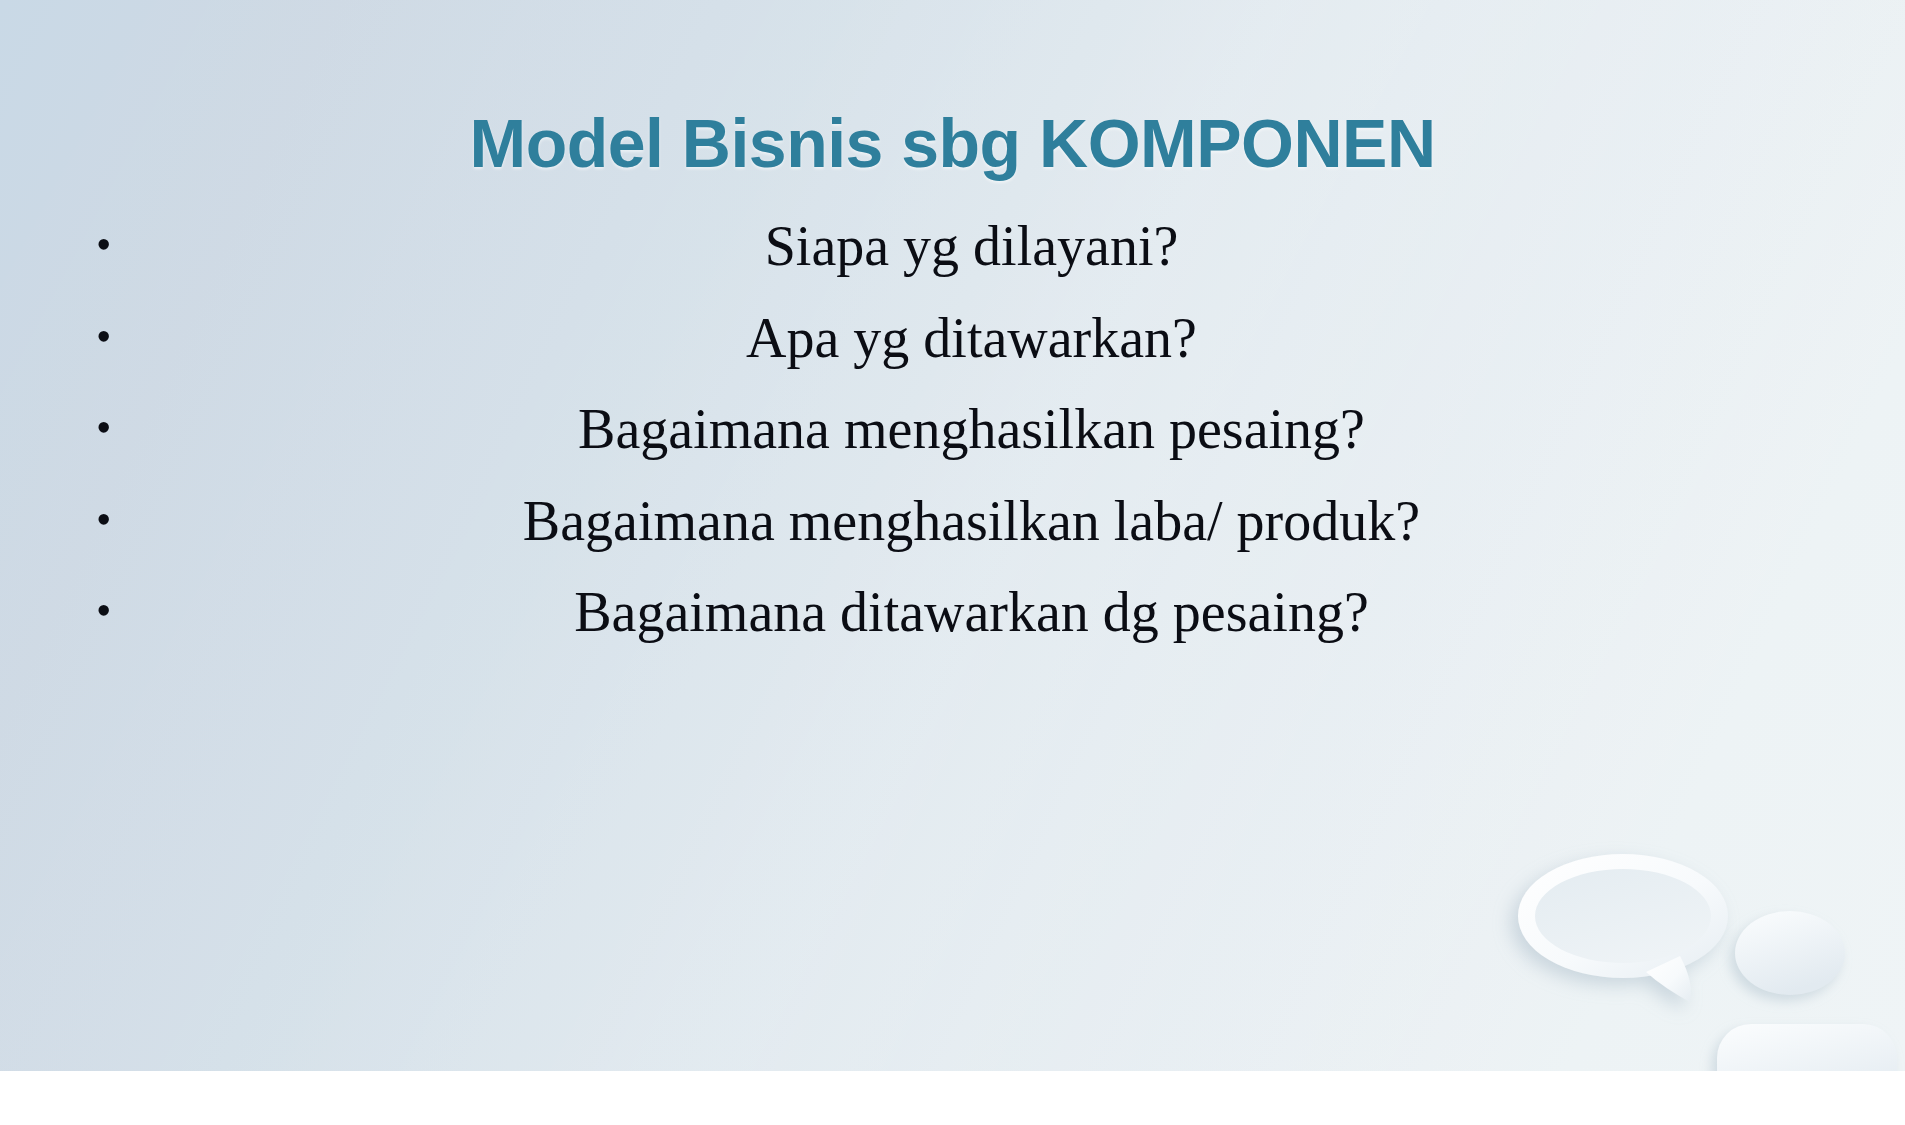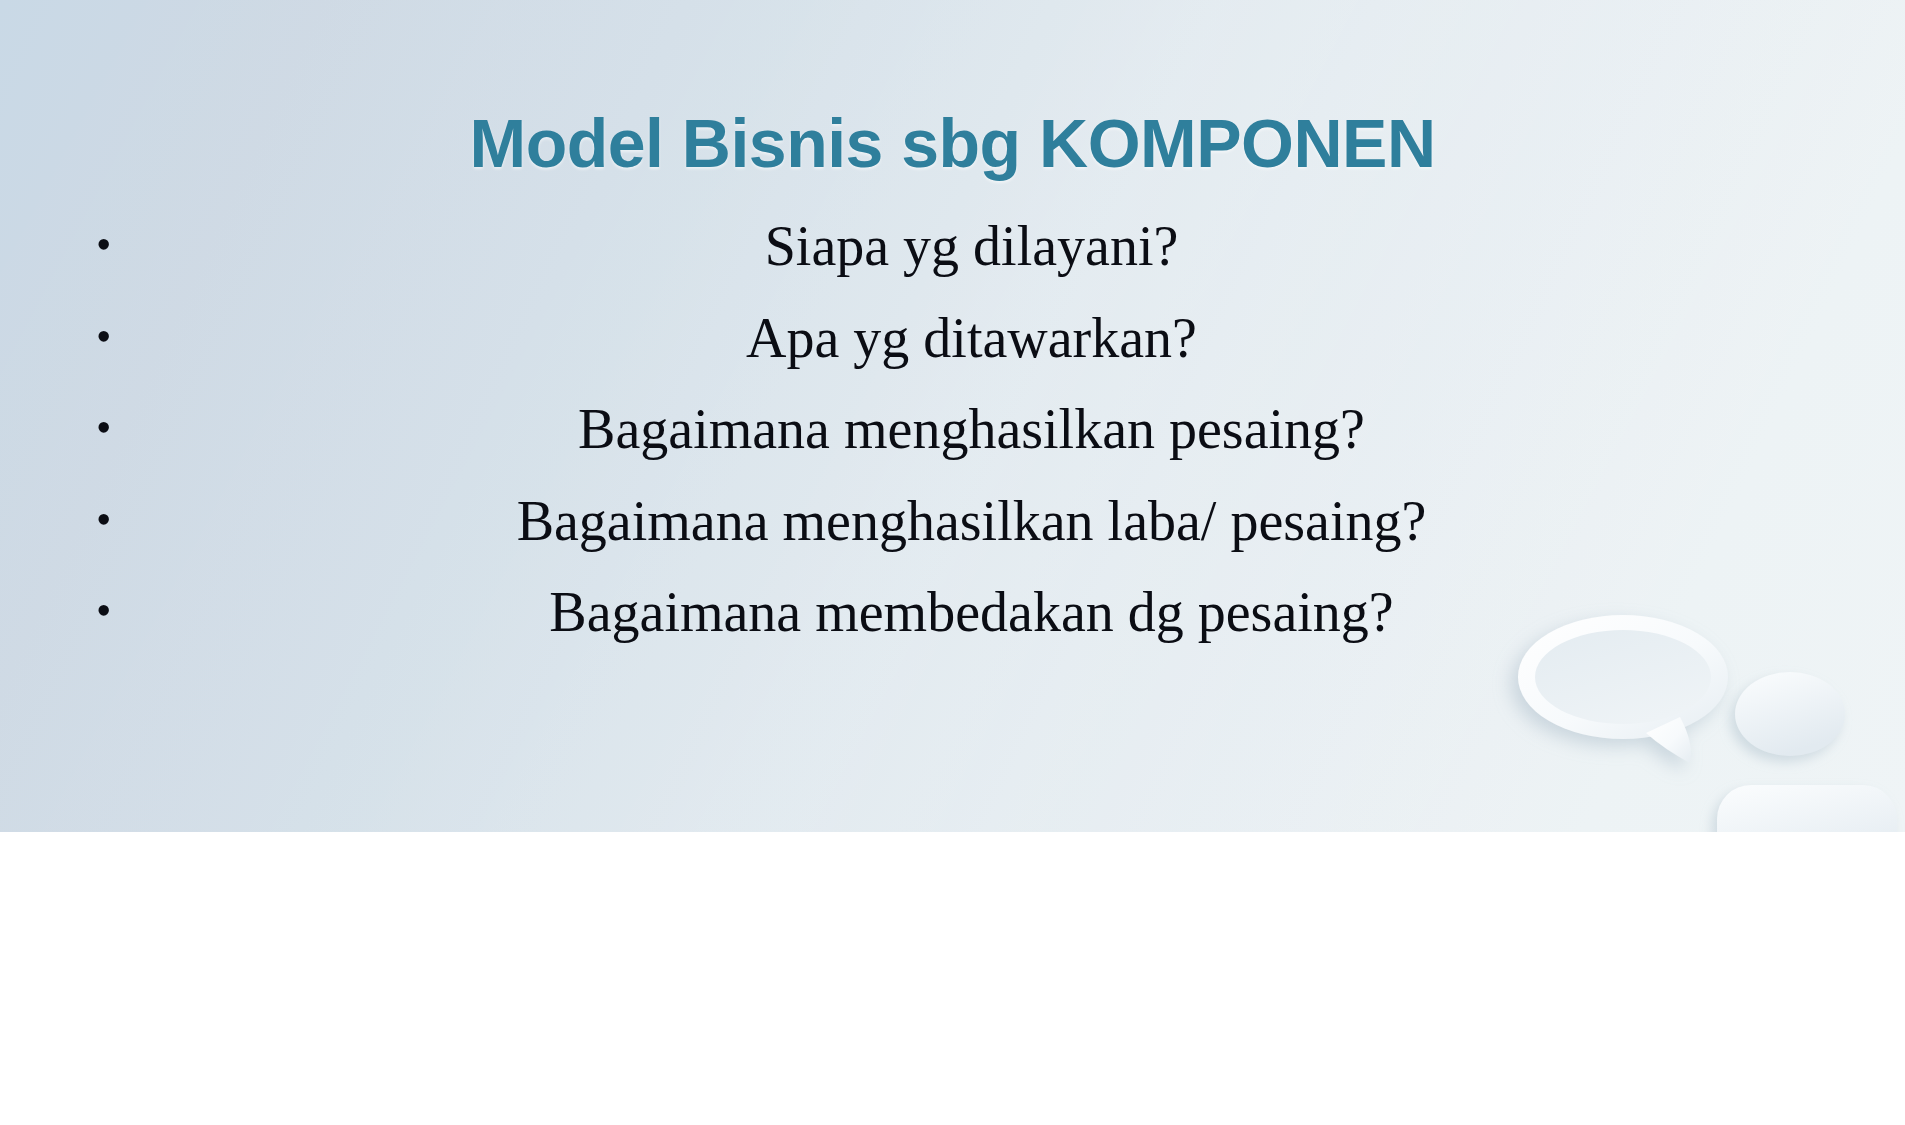--- a/index.html
+++ b/index.html
@@ -4,21 +4,21 @@
 <title>Slide</title>
 <style>
   html, body {
     margin: 0;
     padding: 0;
     background: #ffffff;
   }
   .slide {
     position: relative;
     width: 1905px;
-    height: 832px;
+    height: 1071px;
     overflow: hidden;
     
     background:
       linear-gradient(115deg,
         #c9d9e6 0%,
         #ced9e4 14%,
         #d3dfe8 30%,
         #dbe5ec 46%,
         #e3ebf0 60%,
         #e9eff3 74%,
@@ -122,26 +122,26 @@
       <span class="bullet-text">Apa yg ditawarkan?</span>
     </li>
 
     <li class="bullet-item">
       <span class="bullet-marker">•</span>
       <span class="bullet-text">Bagaimana menghasilkan pesaing?</span>
     </li>
 
     <li class="bullet-item">
       <span class="bullet-marker">•</span>
-      <span class="bullet-text">Bagaimana menghasilkan laba/ pesaing?</span>
+      <span class="bullet-text">Bagaimana menghasilkan laba/ produk?</span>
     </li>
 
     <li class="bullet-item">
       <span class="bullet-marker">•</span>
-      <span class="bullet-text">Bagaimana membedakan dg pesaing?</span>
+      <span class="bullet-text">Bagaimana ditawarkan dg pesaing?</span>
     </li>
 
   </ul>
 
   <div class="decor">
     <svg viewBox="0 0 430 330" xmlns="http://www.w3.org/2000/svg" aria-hidden="true">
       <defs>
         <linearGradient id="ringGrad" x1="0" y1="0" x2="1" y2="1">
           <stop offset="0%" stop-color="#ffffff"></stop>
           <stop offset="55%" stop-color="#f7fafc"></stop>

